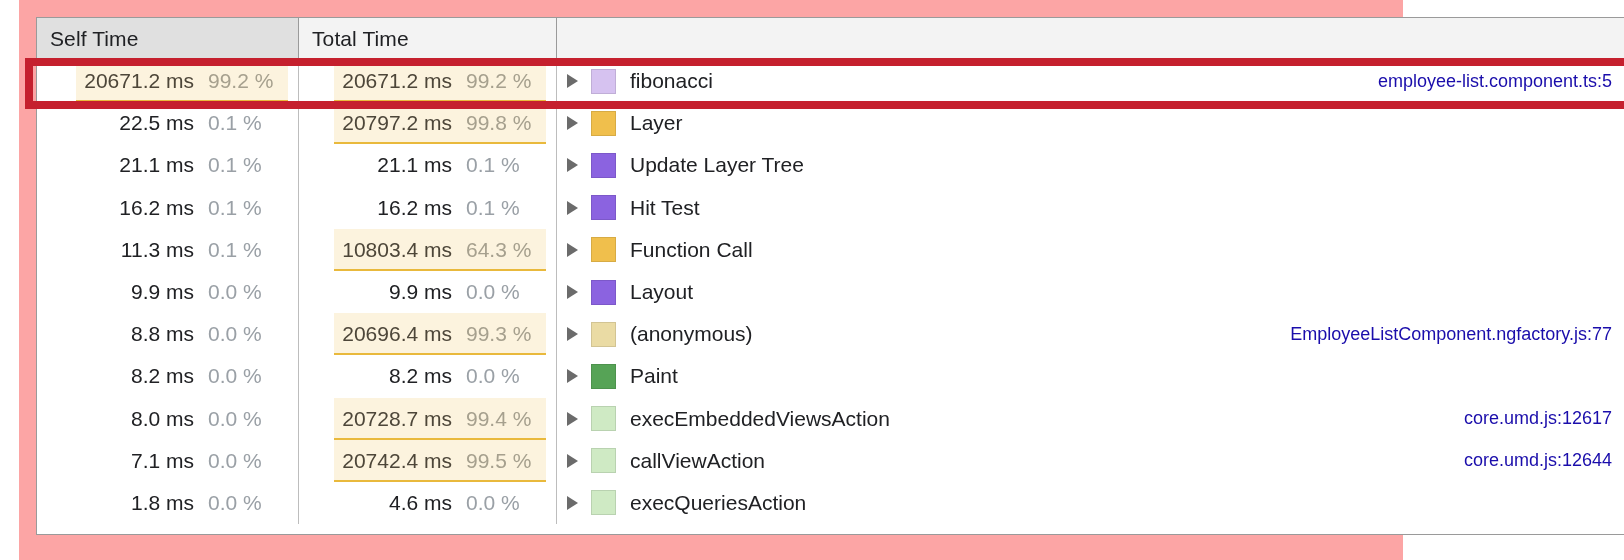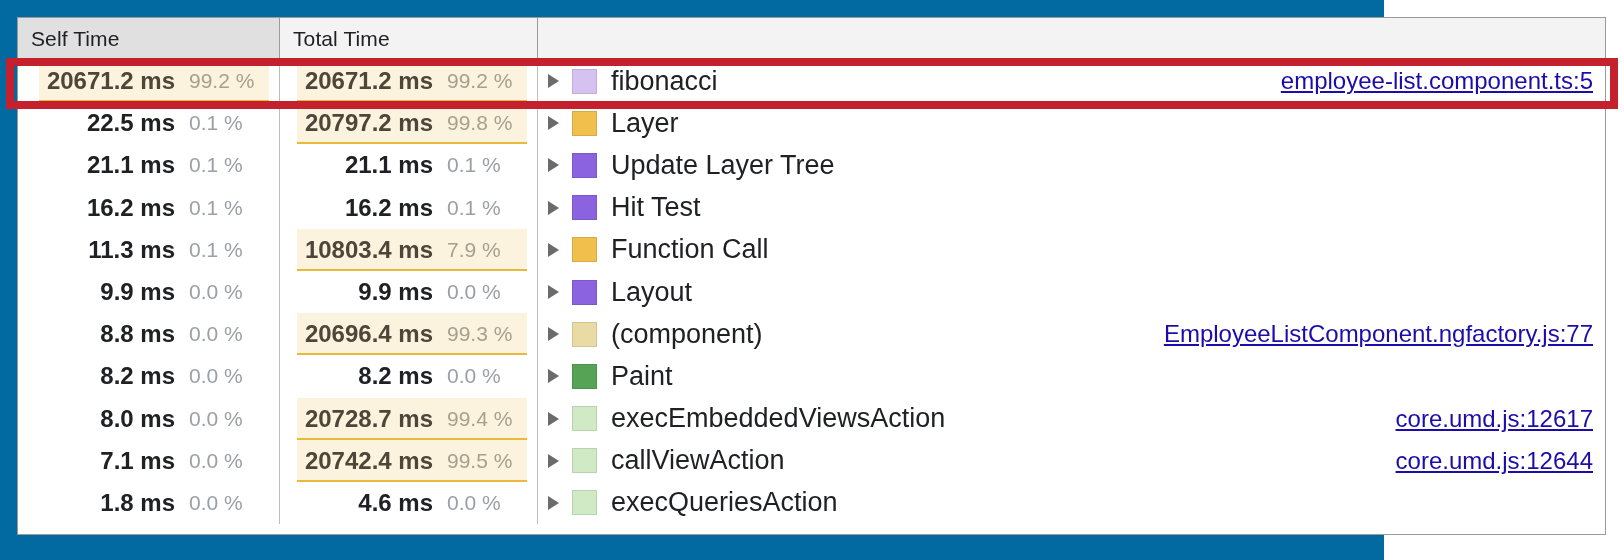--- a/index.html
+++ b/index.html
@@ -11,21 +11,22 @@
     width: 1624px;
     height: 560px;
     font-family: "Liberation Sans", sans-serif;
     overflow: hidden;
   }
 
   #root {
     position: relative;
     width: 1384px;
     height: 560px;
-    background: #0369a1;
+    background: #fca5a5;
+    margin-left: 19px;
   }
 
   
   .bottom-up-table {
     position: absolute;
     left: 17px;
     top: 17px;
     width: 1589px;
     height: 518px;
     box-sizing: border-box;
@@ -95,23 +96,22 @@
   .numwrap.hl { background: #fcf3de; }
   .numwrap.hl::after {
     content: "";
     position: absolute;
     left: 0; right: 0; bottom: 0;
     height: 2px;
     background: #e9b93c;
   }
 
   .ms {
-    font-size: 24px;
+    font-size: 21px;
     color: #202124;
-    font-weight: bold;
   }
   .numwrap.hl .ms { color: #4d4639; }
   .pct {
     font-size: 21px;
     color: #9aa0a6;
     margin-left: 14px;
     min-width: 74px;
     text-align: left;
   }
   .numwrap.hl .pct { color: #a6a08e; }
@@ -136,32 +136,31 @@
   }
   .swatch {
     width: 25px;
     height: 25px;
     flex: 0 0 auto;
     margin-right: 14px;
     border: 1px solid rgba(0,0,0,0.10);
     box-sizing: border-box;
   }
   .act-label {
-    font-size: 27px;
+    font-size: 21px;
     color: #202124;
     white-space: nowrap;
     overflow: hidden;
     text-overflow: ellipsis;
   }
   .act-link {
     margin-left: auto;
     padding-left: 24px;
-    font-size: 24px;
+    font-size: 18px;
     color: #1a0dab;
-    text-decoration: underline;
     white-space: nowrap;
     cursor: pointer;
   }
   .act-link:empty { display: none; }
 
   
   .annotation-box {
     position: absolute;
     left: 6px;
     top: 58px;
@@ -270,21 +269,21 @@
         <div class="trow">
           <div class="cell-num self">
             <div class="numwrap">
               <span class="ms">11.3 ms</span>
               <span class="pct">0.1 %</span>
             </div>
           </div>
           <div class="cell-num total">
             <div class="numwrap hl">
               <span class="ms">10803.4 ms</span>
-              <span class="pct">7.9 %</span>
+              <span class="pct">64.3 %</span>
             </div>
           </div>
           <div class="cell-act">
             <span class="disclosure"></span>
             <span class="swatch" style="background: rgb(240, 191, 76);"></span>
             <span class="act-label">Function Call</span>
           </div>
         </div>
         <div class="trow">
           <div class="cell-num self">
@@ -314,21 +313,21 @@
           </div>
           <div class="cell-num total">
             <div class="numwrap hl">
               <span class="ms">20696.4 ms</span>
               <span class="pct">99.3 %</span>
             </div>
           </div>
           <div class="cell-act">
             <span class="disclosure"></span>
             <span class="swatch" style="background: rgb(234, 219, 164);"></span>
-            <span class="act-label">(component)</span>
+            <span class="act-label">(anonymous)</span>
             <span class="act-link">EmployeeListComponent.ngfactory.js:77</span>
           </div>
         </div>
         <div class="trow">
           <div class="cell-num self">
             <div class="numwrap">
               <span class="ms">8.2 ms</span>
               <span class="pct">0.0 %</span>
             </div>
           </div>

